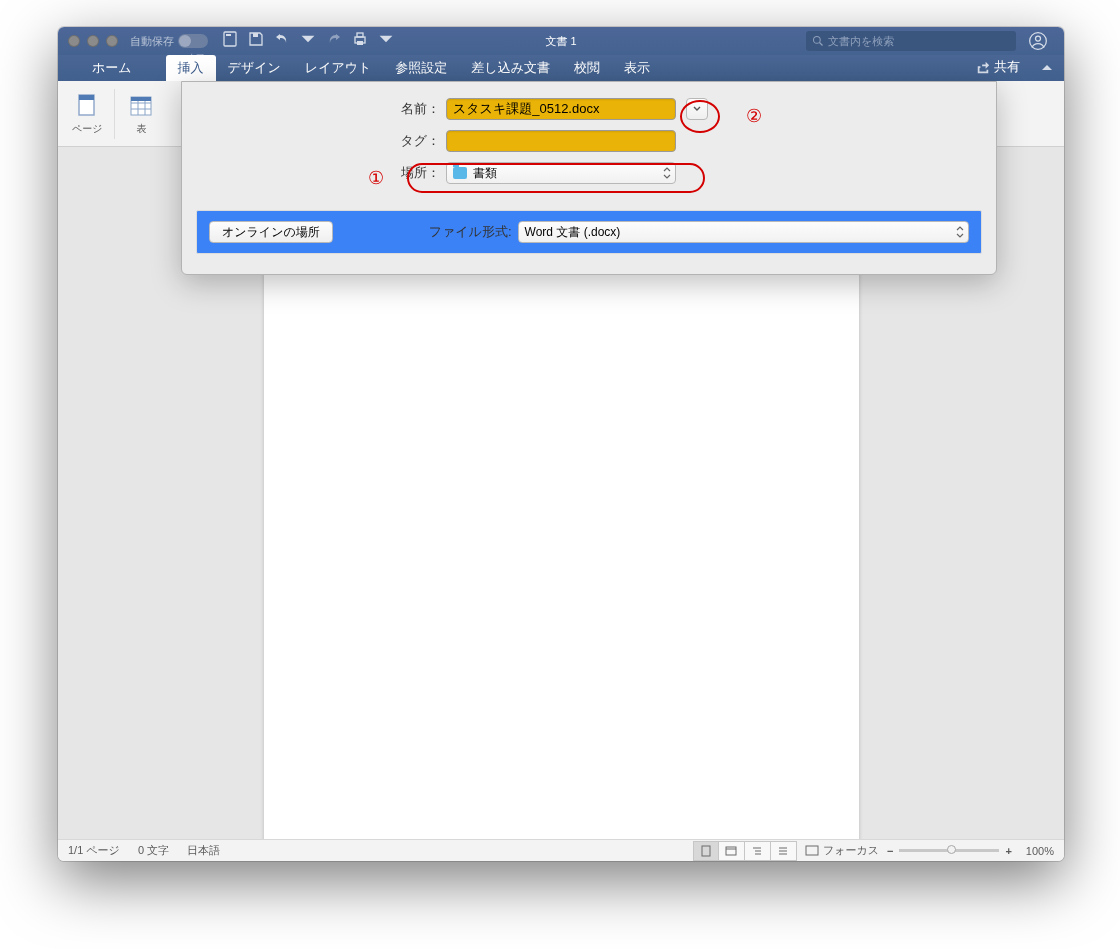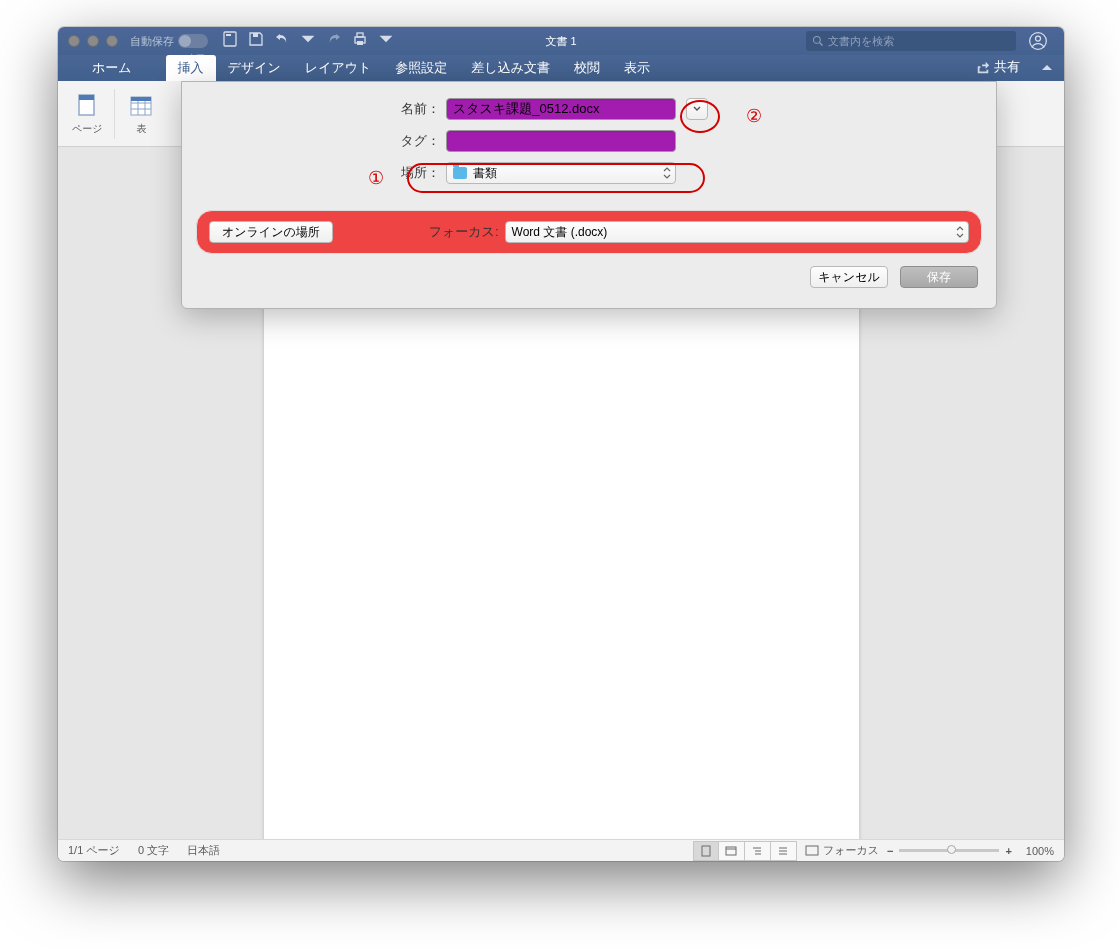--- a/index.html
+++ b/index.html
@@ -53,27 +53,27 @@
   .vbtn svg{width:12px;height:12px;fill:#6b6b6b;}
   .focus{display:flex;align-items:center;gap:4px;}
   .zoom{display:flex;align-items:center;gap:6px;}
   .zoom .track{width:100px;height:3px;background:#c8c8c8;position:relative;}
   .zoom .thumb{width:9px;height:9px;background:#f2f2f2;border:1px solid #a7a7a7;border-radius:50%;position:absolute;top:-4px;left:48px;}
   
   .dialog{position:absolute;left:92px;top:54px;width:816px;background:#ececec;border:1px solid #b3b3b3;border-radius:0 0 6px 6px;box-shadow:0 8px 30px rgba(0,0,0,.25);padding-bottom:20px;margin-left:31px;}
   .dlg-body{padding:16px 24px 6px;}
   .row{display:flex;align-items:center;margin-bottom:10px;}
   .row .lbl{width:240px;text-align:right;color:#333;font-size:13px;padding-right:6px;}
-  .txtin{width:230px;height:22px;background:#a21caf;border:1px solid #9a9a9a;border-radius:4px;padding:0 6px;font-size:13px;box-shadow:inset 0 1px 2px rgba(0,0,0,.1);}
+  .txtin{width:230px;height:22px;background:#eab308;border:1px solid #9a9a9a;border-radius:4px;padding:0 6px;font-size:13px;box-shadow:inset 0 1px 2px rgba(0,0,0,.1);}
   .expand{width:22px;height:22px;border:1px solid #b8b8b8;border-radius:4px;background:linear-gradient(#fdfdfd,#efefef);margin-left:10px;display:flex;align-items:center;justify-content:center;}
   .dropdown{height:22px;background:linear-gradient(#fdfdfd,#f1f1f1);border:1px solid #b8b8b8;border-radius:4px;display:flex;align-items:center;padding:0 6px;font-size:12px;position:relative;}
   .dropdown .arrows{position:absolute;right:4px;top:2px;}
   .folder-ic{width:14px;height:12px;background:#59b8e8;border-radius:2px;margin-right:6px;position:relative;}
   .folder-ic::before{content:"";position:absolute;top:-3px;left:0;width:6px;height:3px;background:#59b8e8;border-radius:1px 1px 0 0;}
-  .fileformat-row{background:#ef4444;border:1px solid #dcdcdc;border-radius:16px;margin:10px 14px 0;padding:10px 12px;display:flex;align-items:center;}
+  .fileformat-row{background:#3b82f6;border:1px solid #dcdcdc;border-radius:2px;margin:10px 14px 0;padding:10px 12px;display:flex;align-items:center;}
   .online-btn{height:22px;padding:0 12px;background:linear-gradient(#fdfdfd,#efefef);border:1px solid #b8b8b8;border-radius:4px;font-size:12px;}
   .ff-lbl{margin-left:96px;font-size:13px;color:#333;}
   .ff-dd{flex:1;margin-left:6px;}
   .dlg-footer{display:flex;justify-content:flex-end;gap:12px;padding:12px 18px 0;}
   .btn{height:22px;min-width:78px;border:1px solid #b8b8b8;border-radius:4px;background:linear-gradient(#fdfdfd,#efefef);font-size:12px;}
   .btn.primary{background:linear-gradient(#bfbfbf,#a8a8a8);border-color:#8e8e8e;color:#fff;}
   
   .anno{position:absolute;border:2.5px solid #d40000;border-radius:50%;pointer-events:none;}
   .anno-lbl{position:absolute;color:#d40000;font-size:18px;font-weight:400;pointer-events:none;}
 </style>
@@ -256,32 +256,28 @@
           <span class="folder-ic"></span>
           <span>書類</span>
           <span class="arrows"><svg width="8" height="16" viewBox="0 0 8 16">
                 <path d="M1 6l3-3 3 3M1 10l3 3 3-3" fill="none" stroke="#666" stroke-width="1.2"></path>
               </svg></span>
         </div>
       </div>
     </div>
     <div class="fileformat-row">
       <button class="online-btn">オンラインの場所</button>
-      <span class="ff-lbl">フォーカス:</span>
+      <span class="ff-lbl">ファイル形式:</span>
       <div class="dropdown ff-dd">
         <span>Word 文書 (.docx)</span>
         <span class="arrows"><svg width="8" height="16" viewBox="0 0 8 16">
               <path d="M1 6l3-3 3 3M1 10l3 3 3-3" fill="none" stroke="#666" stroke-width="1.2"></path>
             </svg></span>
       </div>
     </div>
-    <div class="dlg-footer">
-      <button class="btn">キャンセル</button>
-      <button class="btn primary">保存</button>
-    </div>
   </div>
 
   <div class="anno" style="left:349px; top:136px; width:298px; height:30px; border-radius:16px;"></div>
   <div class="anno-lbl" style="left:310px; top:140px;">①</div>
   <div class="anno" style="left:622px; top:73px; width:40px; height:33px;"></div>
   <div class="anno-lbl" style="left:688px; top:78px;">②</div>
 
 </div>
 
 </body></html>

